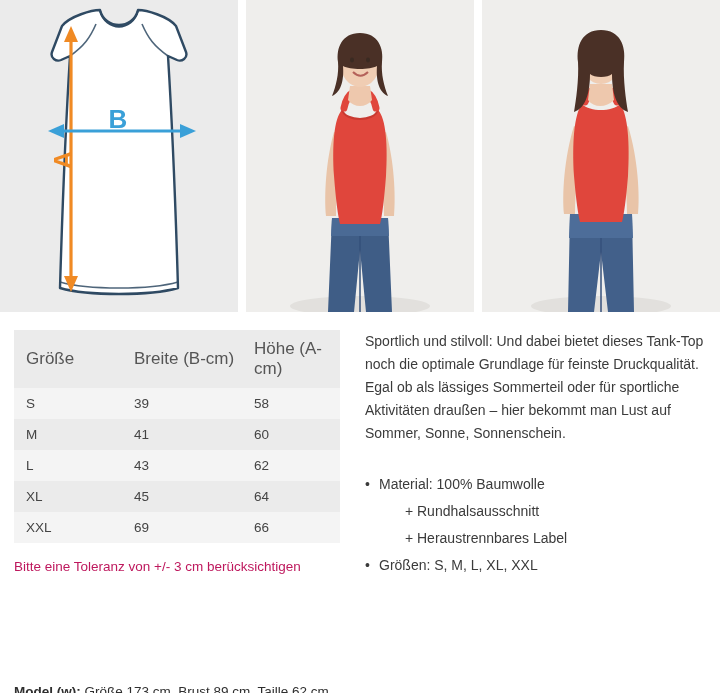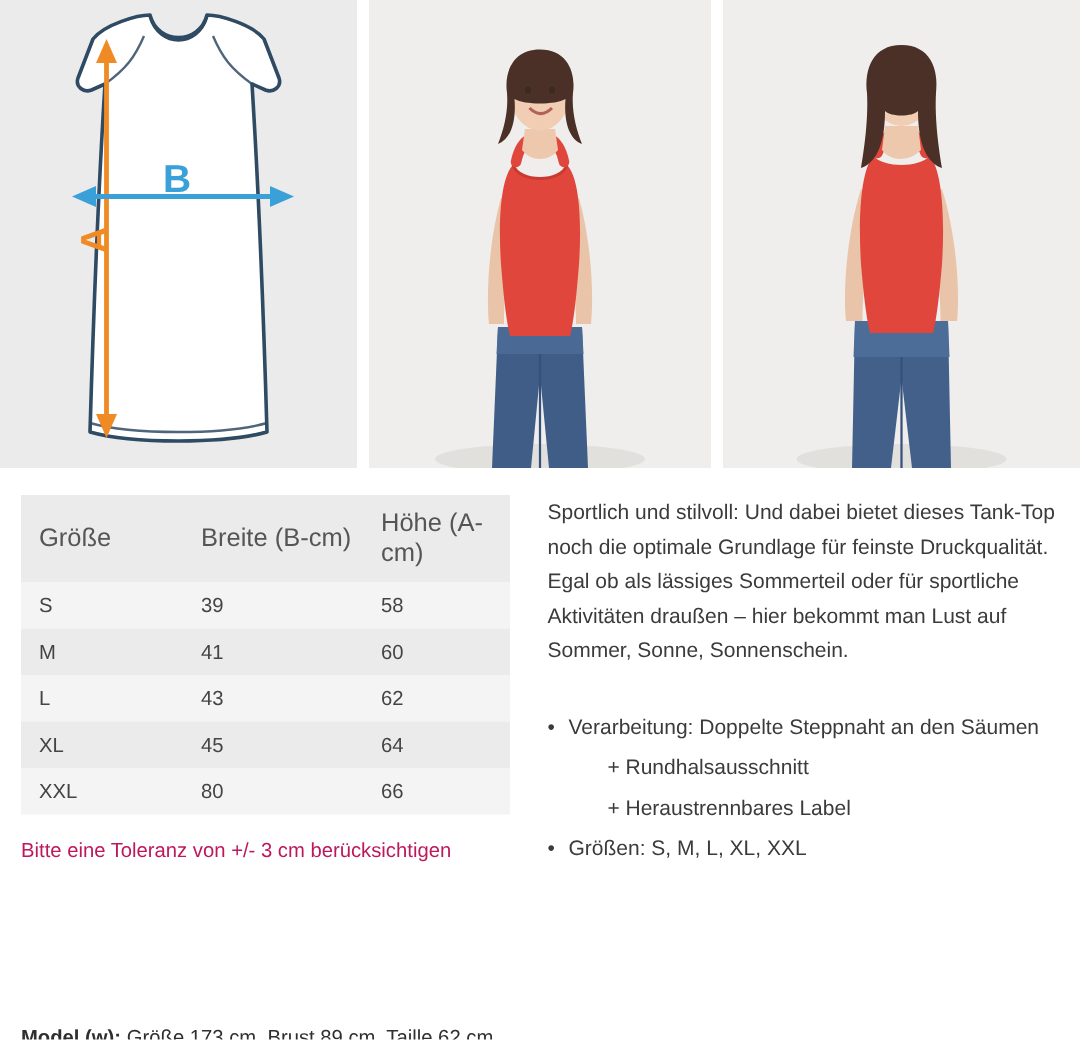--- a/index.html
+++ b/index.html
@@ -285,36 +285,36 @@
             <td>43</td>
             <td>62</td>
           </tr>
           <tr class="even">
             <td>XL</td>
             <td>45</td>
             <td>64</td>
           </tr>
           <tr class="odd">
             <td>XXL</td>
-            <td>80</td>
+            <td>69</td>
             <td>66</td>
           </tr>
         </tbody>
       </table>
 
       <div class="tolerance">Bitte eine Toleranz von +/- 3 cm berücksichtigen</div>
 
       <div class="model-note">
         <b>Model (w):</b><span> Größe 173 cm, Brust 89 cm, Taille 62 cm,</span><br>
       </div>
     </div>
 
     <div class="right-col">
       <p class="desc">Sportlich und stilvoll: Und dabei bietet dieses Tank-Top noch die optimale Grundlage für feinste Druckqualität. Egal ob als lässiges Sommerteil oder für sportliche Aktivitäten draußen – hier bekommt man Lust auf Sommer, Sonne, Sonnenschein.</p>
       <ul class="specs">
-        <li class="bulleted">Verarbeitung: Doppelte Steppnaht an den Säumen</li>
+        <li class="bulleted">Material: 100% Baumwolle</li>
         <li class="sub">Rundhalsausschnitt</li>
         <li class="sub">Heraustrennbares Label</li>
         <li class="bulleted">Größen:  S, M, L, XL, XXL</li>
       </ul>
     </div>
   </div>
 </div>
 
 </body></html>

